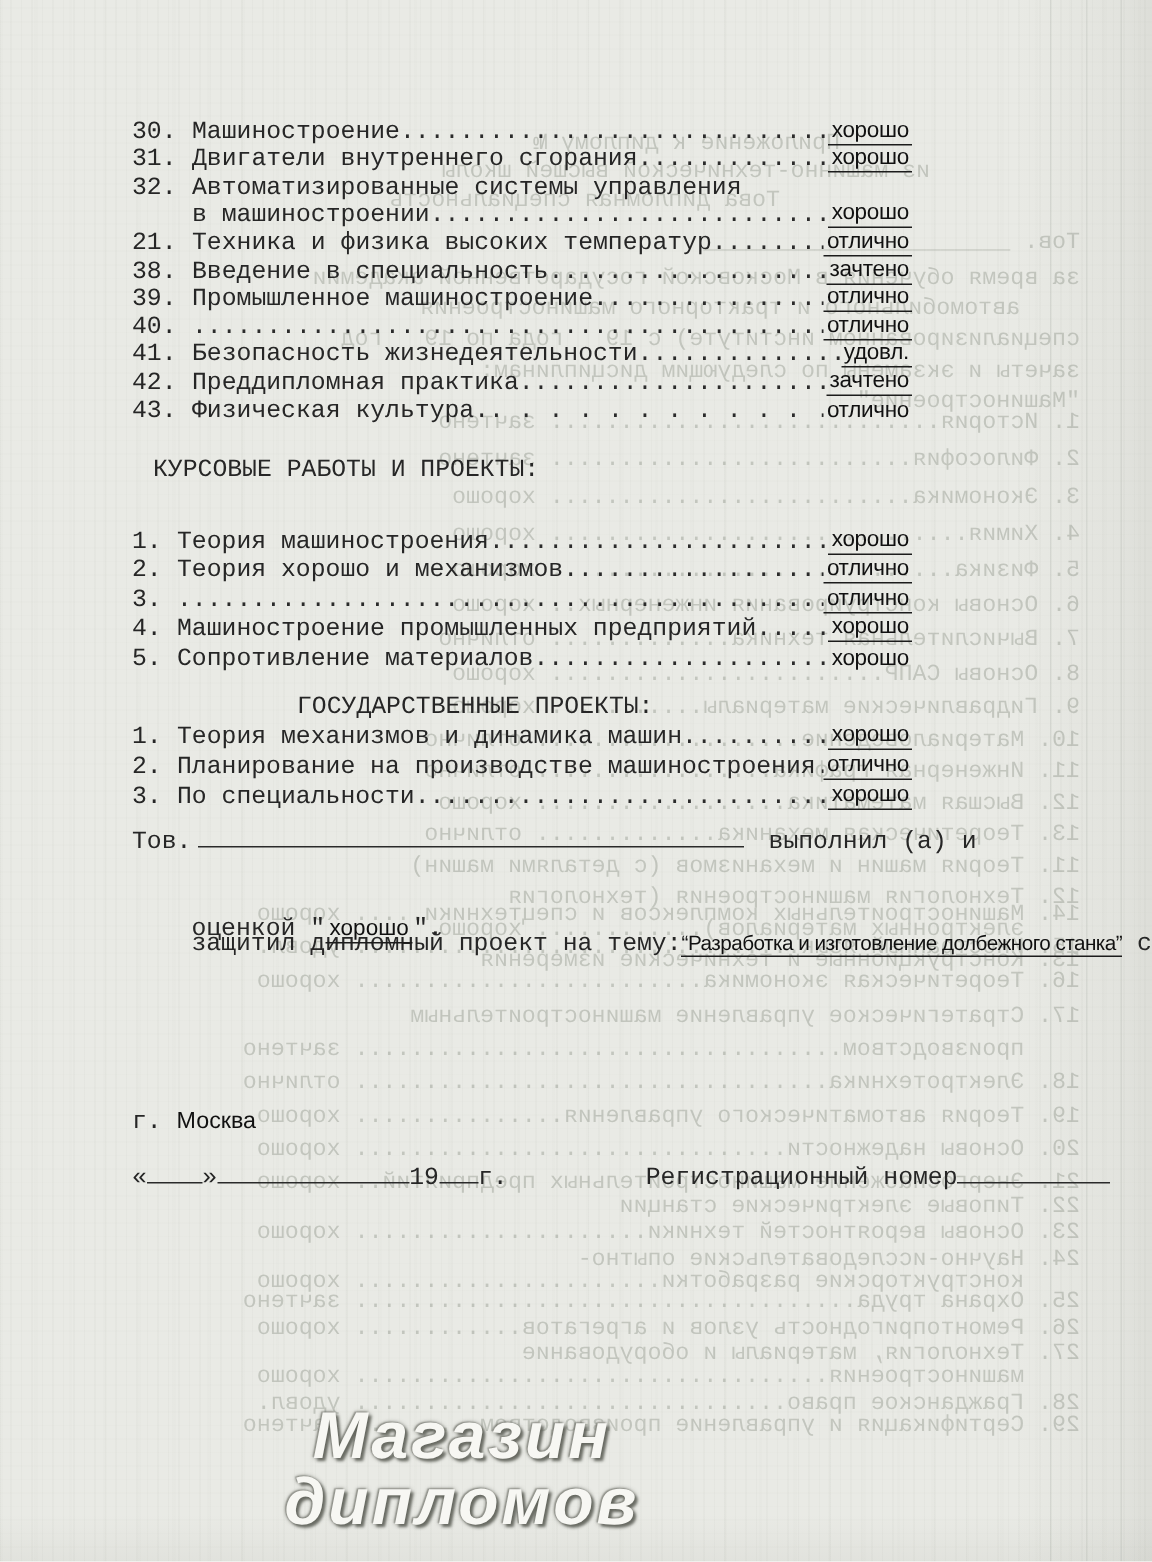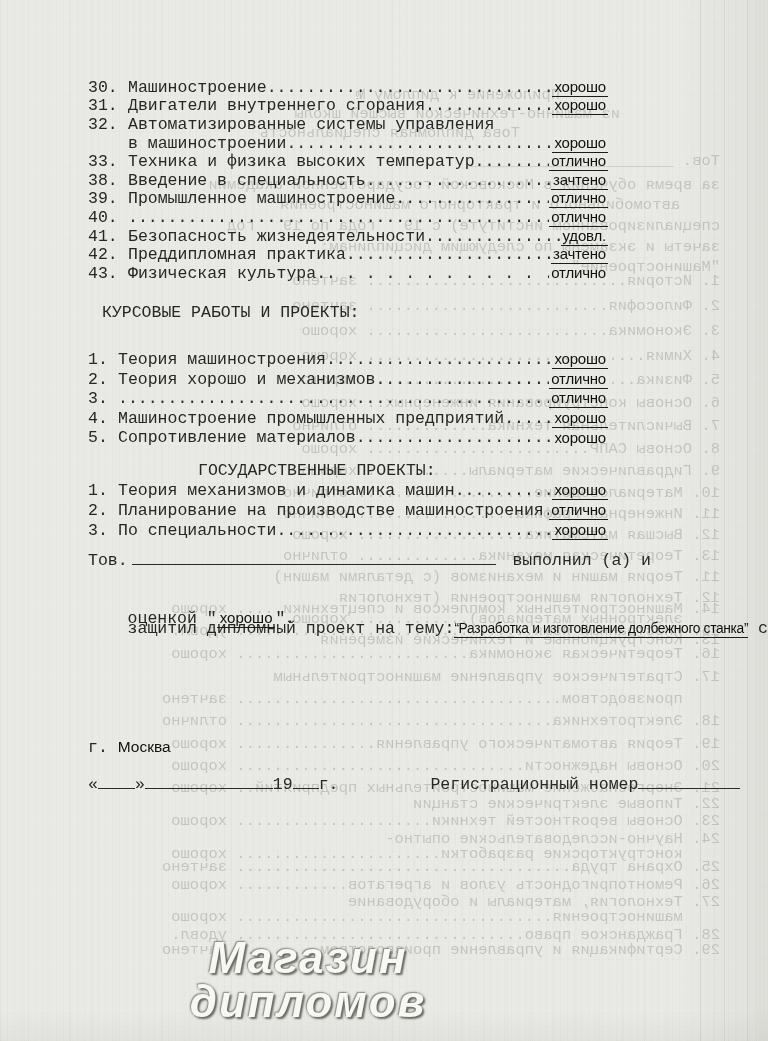--- a/index.html
+++ b/index.html
@@ -23,21 +23,21 @@
     position:absolute;inset:0;
     transform:scaleX(-1);
     opacity:0.42;
     color:#8f958a;
     filter:blur(0.45px);
     font-size:15.5px;
     pointer-events:none;
   }
   #bleed span{position:absolute;white-space:pre;}
   .list{position:absolute;left:88px;width:520px;font-size:16.5px;}
-  .row{display:flex;align-items:center;white-space:pre;}
+  .row{display:flex;align-items:flex-end;white-space:pre;}
   #subjects .row{height:18.6px;}
   #coursework .row{height:19.5px;}
   #exams .row{height:20px;}
   .num{flex:none;}
   #subjects .num{width:40px;}
   #coursework .num,#exams .num{width:30px;}
   .nm{flex:none;}
   .dots{flex:1;overflow:hidden;white-space:nowrap;color:#2b2b2b;}
   .dots::after{content:"................................................................................................................................";}
   .dots.spaced::after{content:" .  .  .  .  .  .  .  .  .  .  .  .  .  .  .  .  .  .  .  .  .  .  .  .  .  .  .  .  .  .";}
@@ -150,21 +150,21 @@
       <div class="row">
       <span class="num">31.</span><span class="nm">Двигатели внутреннего сгорания</span><span class="dots"></span><span class="grade">хорошо</span>
     </div>
       <div class="row">
       <span class="num">32.</span><span class="nm">Автоматизированные системы управления</span>
     </div>
       <div class="row">
       <span class="num"></span><span class="nm">в машиностроении</span><span class="dots"></span><span class="grade">хорошо</span>
     </div>
       <div class="row">
-      <span class="num">33.</span><span class="nm">Техника и физика высоких температур</span><span class="dots"></span><span class="grade">отлично</span>
+      <span class="num">21.</span><span class="nm">Техника и физика высоких температур</span><span class="dots"></span><span class="grade">отлично</span>
     </div>
       <div class="row">
       <span class="num">38.</span><span class="nm">Введение в специальность</span><span class="dots"></span><span class="grade">зачтено</span>
     </div>
       <div class="row">
       <span class="num">39.</span><span class="nm">Промышленное машиностроение</span><span class="dots"></span><span class="grade">отлично</span>
     </div>
       <div class="row">
       <span class="num">40.</span><span class="dots"></span><span class="grade">отлично</span>
     </div>

